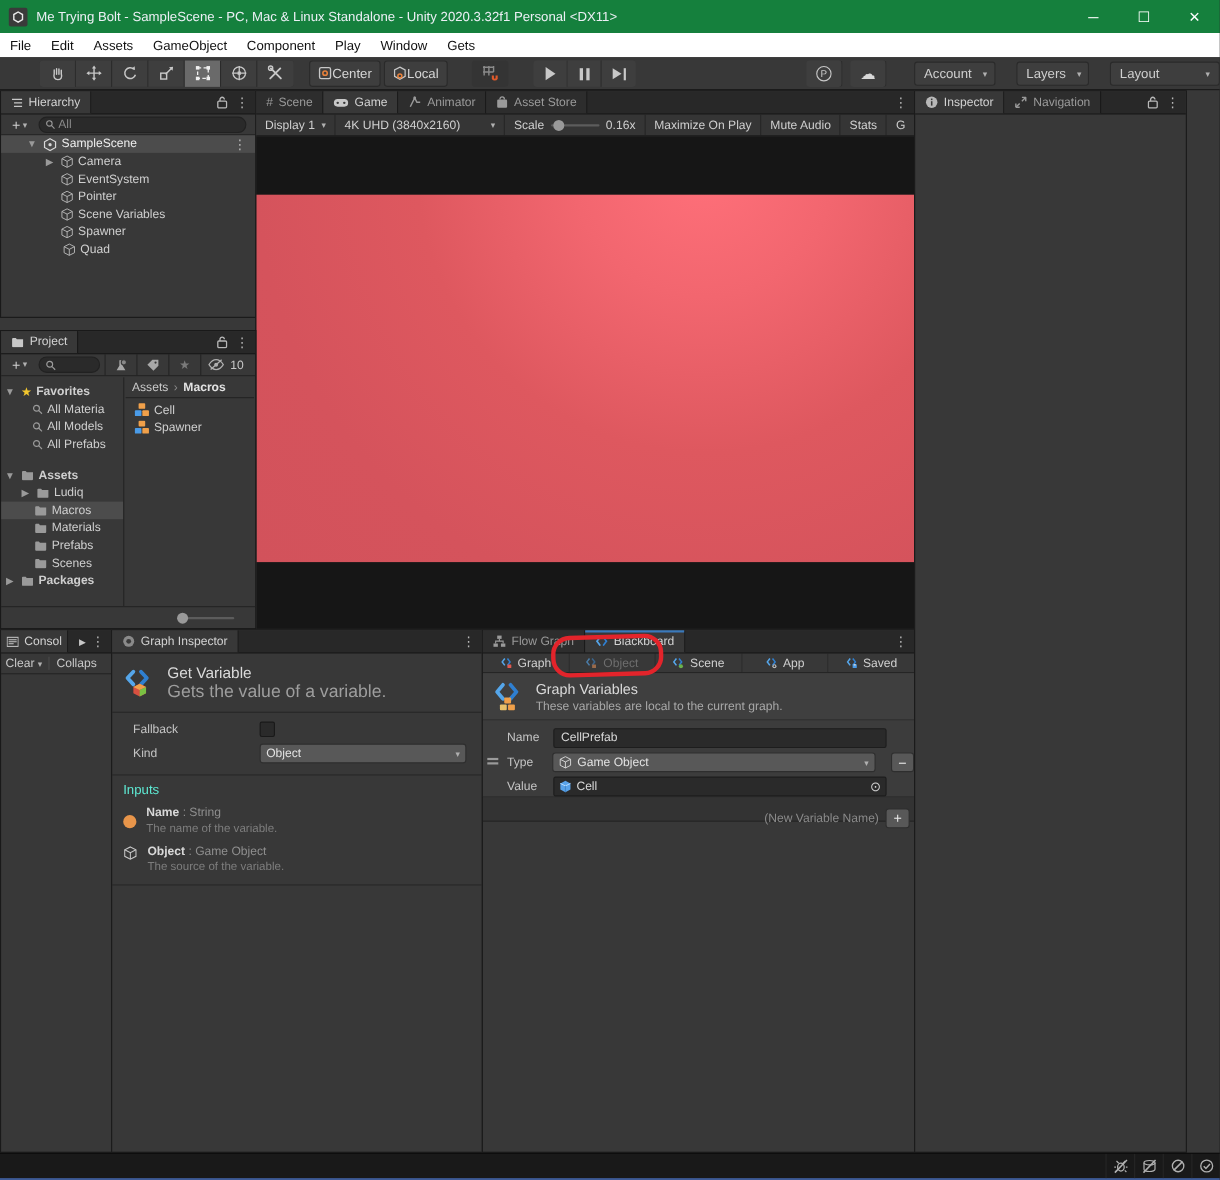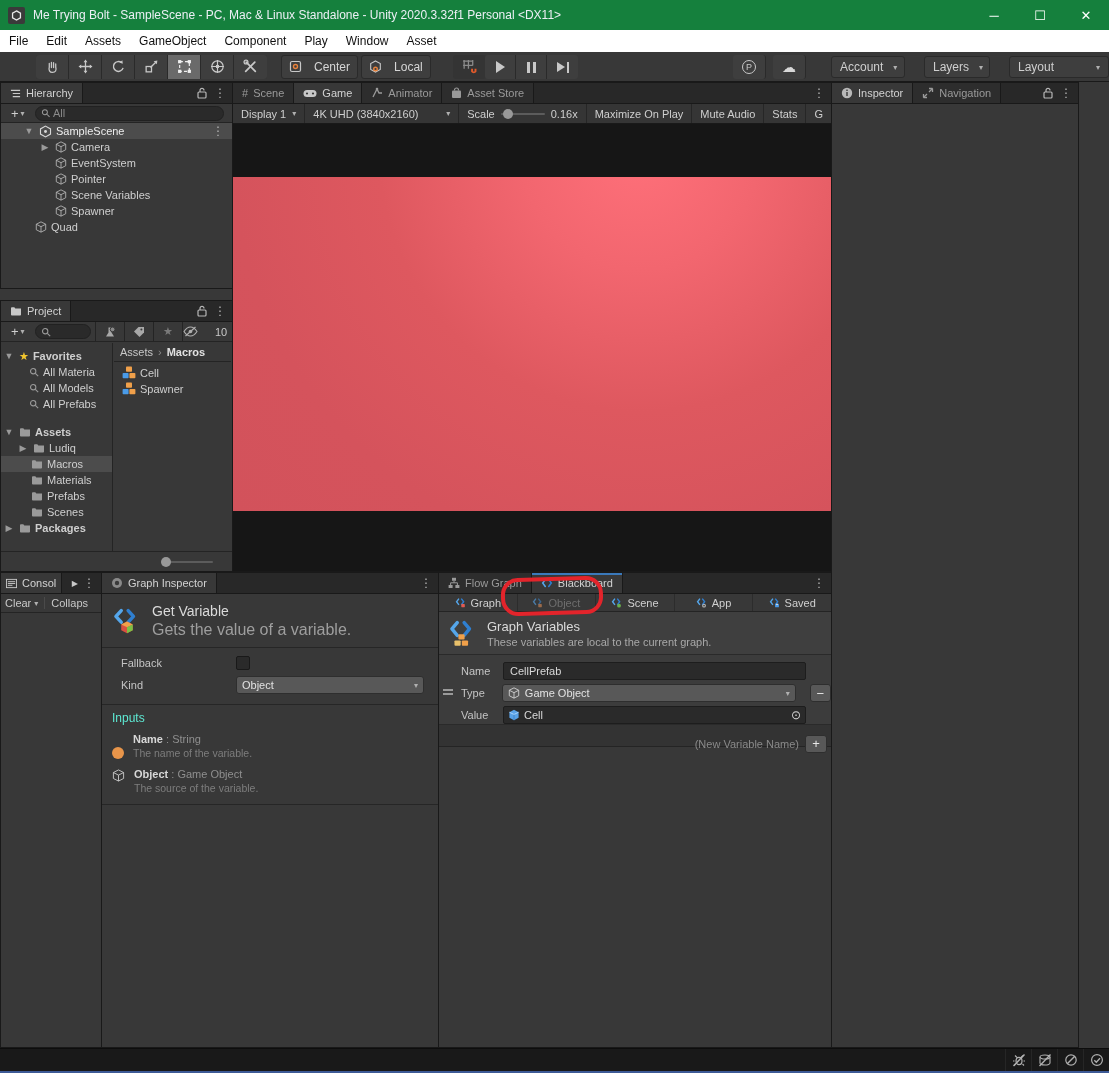--- a/index.html
+++ b/index.html
@@ -17,21 +17,21 @@
   .winbtns{margin-left:auto;display:flex;height:100%}
   .winbtn{width:46px;height:100%;display:flex;align-items:center;justify-content:center;color:#fff;font-size:13px}
   .menubar{left:0;top:30px;width:1109px;height:22px;background:#ffffff;color:#101010;display:flex;align-items:center;font-size:12px}
   .menuitem{padding:0 9px;height:100%;display:flex;align-items:center}
   .toolbar{left:0;top:52px;width:1109px;height:30px;background:#383838;border-bottom:1px solid #191919;display:flex;align-items:center}
   .toolgrp{display:flex;margin-left:36px;background:#303030;border-radius:3px}
   .toolbtn{width:33px;height:24px;background:#3e3e3e;display:flex;align-items:center;justify-content:center;border-right:1px solid #2a2a2a}
   .toolbtn:first-child{border-radius:3px 0 0 3px}
   .toolbtn:last-child{border-radius:0 3px 3px 0;border-right:none}
   .toolbtn.sel{background:#6a6a6a}
-  .pillbtn{height:24px;background:#3e3e3e;border:1px solid #2a2a2a;border-radius:3px;display:flex;align-items:center;padding:0 7px;gap:12px;color:#d6d6d6;font-size:12px}
+  .pillbtn{height:24px;background:#3e3e3e;border:1px solid #2a2a2a;border-radius:3px;display:flex;align-items:center;padding:0 7px;gap:0;color:#d6d6d6;font-size:12px}
   .ddbtn{height:22px;background:#3e3e3e;border:1px solid #2a2a2a;border-radius:3px;display:flex;align-items:center;padding:0 8px;gap:10px;color:#cfcfcf;font-size:12px}
   .transport{position:absolute;left:485px;top:55px;display:flex}
   .tpbtn{width:31px;height:24px;background:#3e3e3e;border-right:1px solid #2a2a2a;display:flex;align-items:center;justify-content:center}
   .tpbtn:first-child{border-radius:3px 0 0 3px}
   .tpbtn:last-child{border-radius:0 3px 3px 0;border-right:none}
   .play-tri{width:0;height:0;border-left:9px solid #c8c8c8;border-top:6px solid transparent;border-bottom:6px solid transparent}
   .pause-bars{display:flex;gap:3px}
   .pause-bars i{width:3px;height:11px;background:#c8c8c8}
   .step-bar{width:2px;height:11px;background:#c8c8c8;margin-left:2px}
 
@@ -107,21 +107,21 @@
   </div>
 
   <div class="abs menubar">
     <span class="menuitem">File</span>
     <span class="menuitem">Edit</span>
     <span class="menuitem">Assets</span>
     <span class="menuitem">GameObject</span>
     <span class="menuitem">Component</span>
     <span class="menuitem">Play</span>
     <span class="menuitem">Window</span>
-    <span class="menuitem">Asset</span>
+    <span class="menuitem">Gets</span>
   </div>
 
   <div class="abs toolbar">
     <div class="toolgrp">
       <div class="toolbtn">
         <svg width="15" height="15" viewBox="0 0 14 14">
             <path d="M4 8V4.2M6 8V3.2M8 8V3.4M10 8V4.6M4 7.5c-.8 2.8.3 5 3 5s4-1.8 3-5" fill="none" stroke="#c8c8c8" stroke-width="1.2" stroke-linecap="round"></path>
           </svg>
       </div>
       <div class="toolbtn">
@@ -293,21 +293,21 @@
           </svg>
         <span>Scene Variables</span>
       </div>
       <div class="trow" style="padding-left:54px">
         <svg width="12" height="12" viewBox="0 0 14 14">
             <path d="M7 1 12.5 3.8v6.4L7 13 1.5 10.2V3.8Z" fill="none" stroke="#b8b8b8"></path>
             <path d="M1.5 3.8 7 6.6l5.5-2.8M7 6.6V13" fill="none" stroke="#b8b8b8"></path>
           </svg>
         <span>Spawner</span>
       </div>
-      <div class="trow" style="padding-left:34px">
+      <div class="trow" style="padding-left:56px">
         <svg width="12" height="12" viewBox="0 0 14 14">
             <path d="M7 1 12.5 3.8v6.4L7 13 1.5 10.2V3.8Z" fill="none" stroke="#b8b8b8"></path>
             <path d="M1.5 3.8 7 6.6l5.5-2.8M7 6.6V13" fill="none" stroke="#b8b8b8"></path>
           </svg>
         <span>Quad</span>
       </div>
     </div>
   </div>
 
   <div class="panel" style="left:232px;top:82px;width:600px;height:490px">
@@ -412,21 +412,21 @@
         </div>
         <div class="flex" style="width:29px;height:100%;justify-content:center;border-left:1px solid #242424">
           <svg width="12" height="12" viewBox="0 0 12 12">
               <path d="M1 5.5 5.5 1H11v5.5L6.5 11Z" fill="#a8a8a8"></path>
               <circle cx="8.4" cy="3.6" r="1" fill="#383838"></circle>
             </svg>
         </div>
         <div class="flex" style="width:29px;height:100%;justify-content:center;border-left:1px solid #242424;color:#7a7a7a">
           <span>★</span>
         </div>
-        <div class="flex" style="width:46px;height:100%;border-left:1px solid #242424;gap:17px">
+        <div class="flex" style="width:46px;height:100%;justify-content:center;border-left:1px solid #242424;gap:5px">
           <svg width="15" height="11" viewBox="0 0 15 11">
               <path d="M1 5.5C3 2.3 5.2 1 7.5 1S12 2.3 14 5.5C12 8.7 9.8 10 7.5 10S3 8.7 1 5.5Z" fill="none" stroke="#b0b0b0" stroke-width="1.1"></path>
               <circle cx="7.5" cy="5.5" r="1.8" fill="#b0b0b0"></circle>
               <path d="M2.5 10 12.5 1" stroke="#b0b0b0" stroke-width="1.2"></path>
             </svg>
           <span style="font-size:11px;color:#c8c8c8">10</span>
         </div>
       </div>
     </div>
 
@@ -593,21 +593,21 @@
     <div class="flex" style="height:22px;padding:0 14px 0 19px">
       <span style="width:115px;color:#c4c4c4">Kind</span>
       <div class="drop" style="flex:1">
         <span>Object</span>
         <span class="caret">▾</span>
       </div>
     </div>
 
     <div class="gi-section" style="margin-top:8px;padding:6px 10px 10px 10px">
       <div style="color:#5eead4;font-size:12px;margin-bottom:8px">Inputs</div>
-      <div class="flex" style="gap:9px;align-items:flex-end">
+      <div class="flex" style="gap:9px;align-items:center">
         <span class="dot" style="background:#e8954a;margin-top:1px"></span>
         <div>
           <div><span class="porthead">Name</span> <span class="porttype">: String</span></div>
           <div class="portdesc" style="margin-top:2px">The name of the variable.</div>
         </div>
       </div>
       <div class="flex" style="gap:9px;align-items:flex-start;margin-top:9px">
         <svg width="13" height="13" viewBox="0 0 14 14" style="margin-top:1px">
             <path d="M7 1 12.5 3.8v6.4L7 13 1.5 10.2V3.8Z" fill="none" stroke="#c8c8c8"></path>
             <path d="M1.5 3.8 7 6.6l5.5-2.8M7 6.6V13" fill="none" stroke="#c8c8c8"></path>

